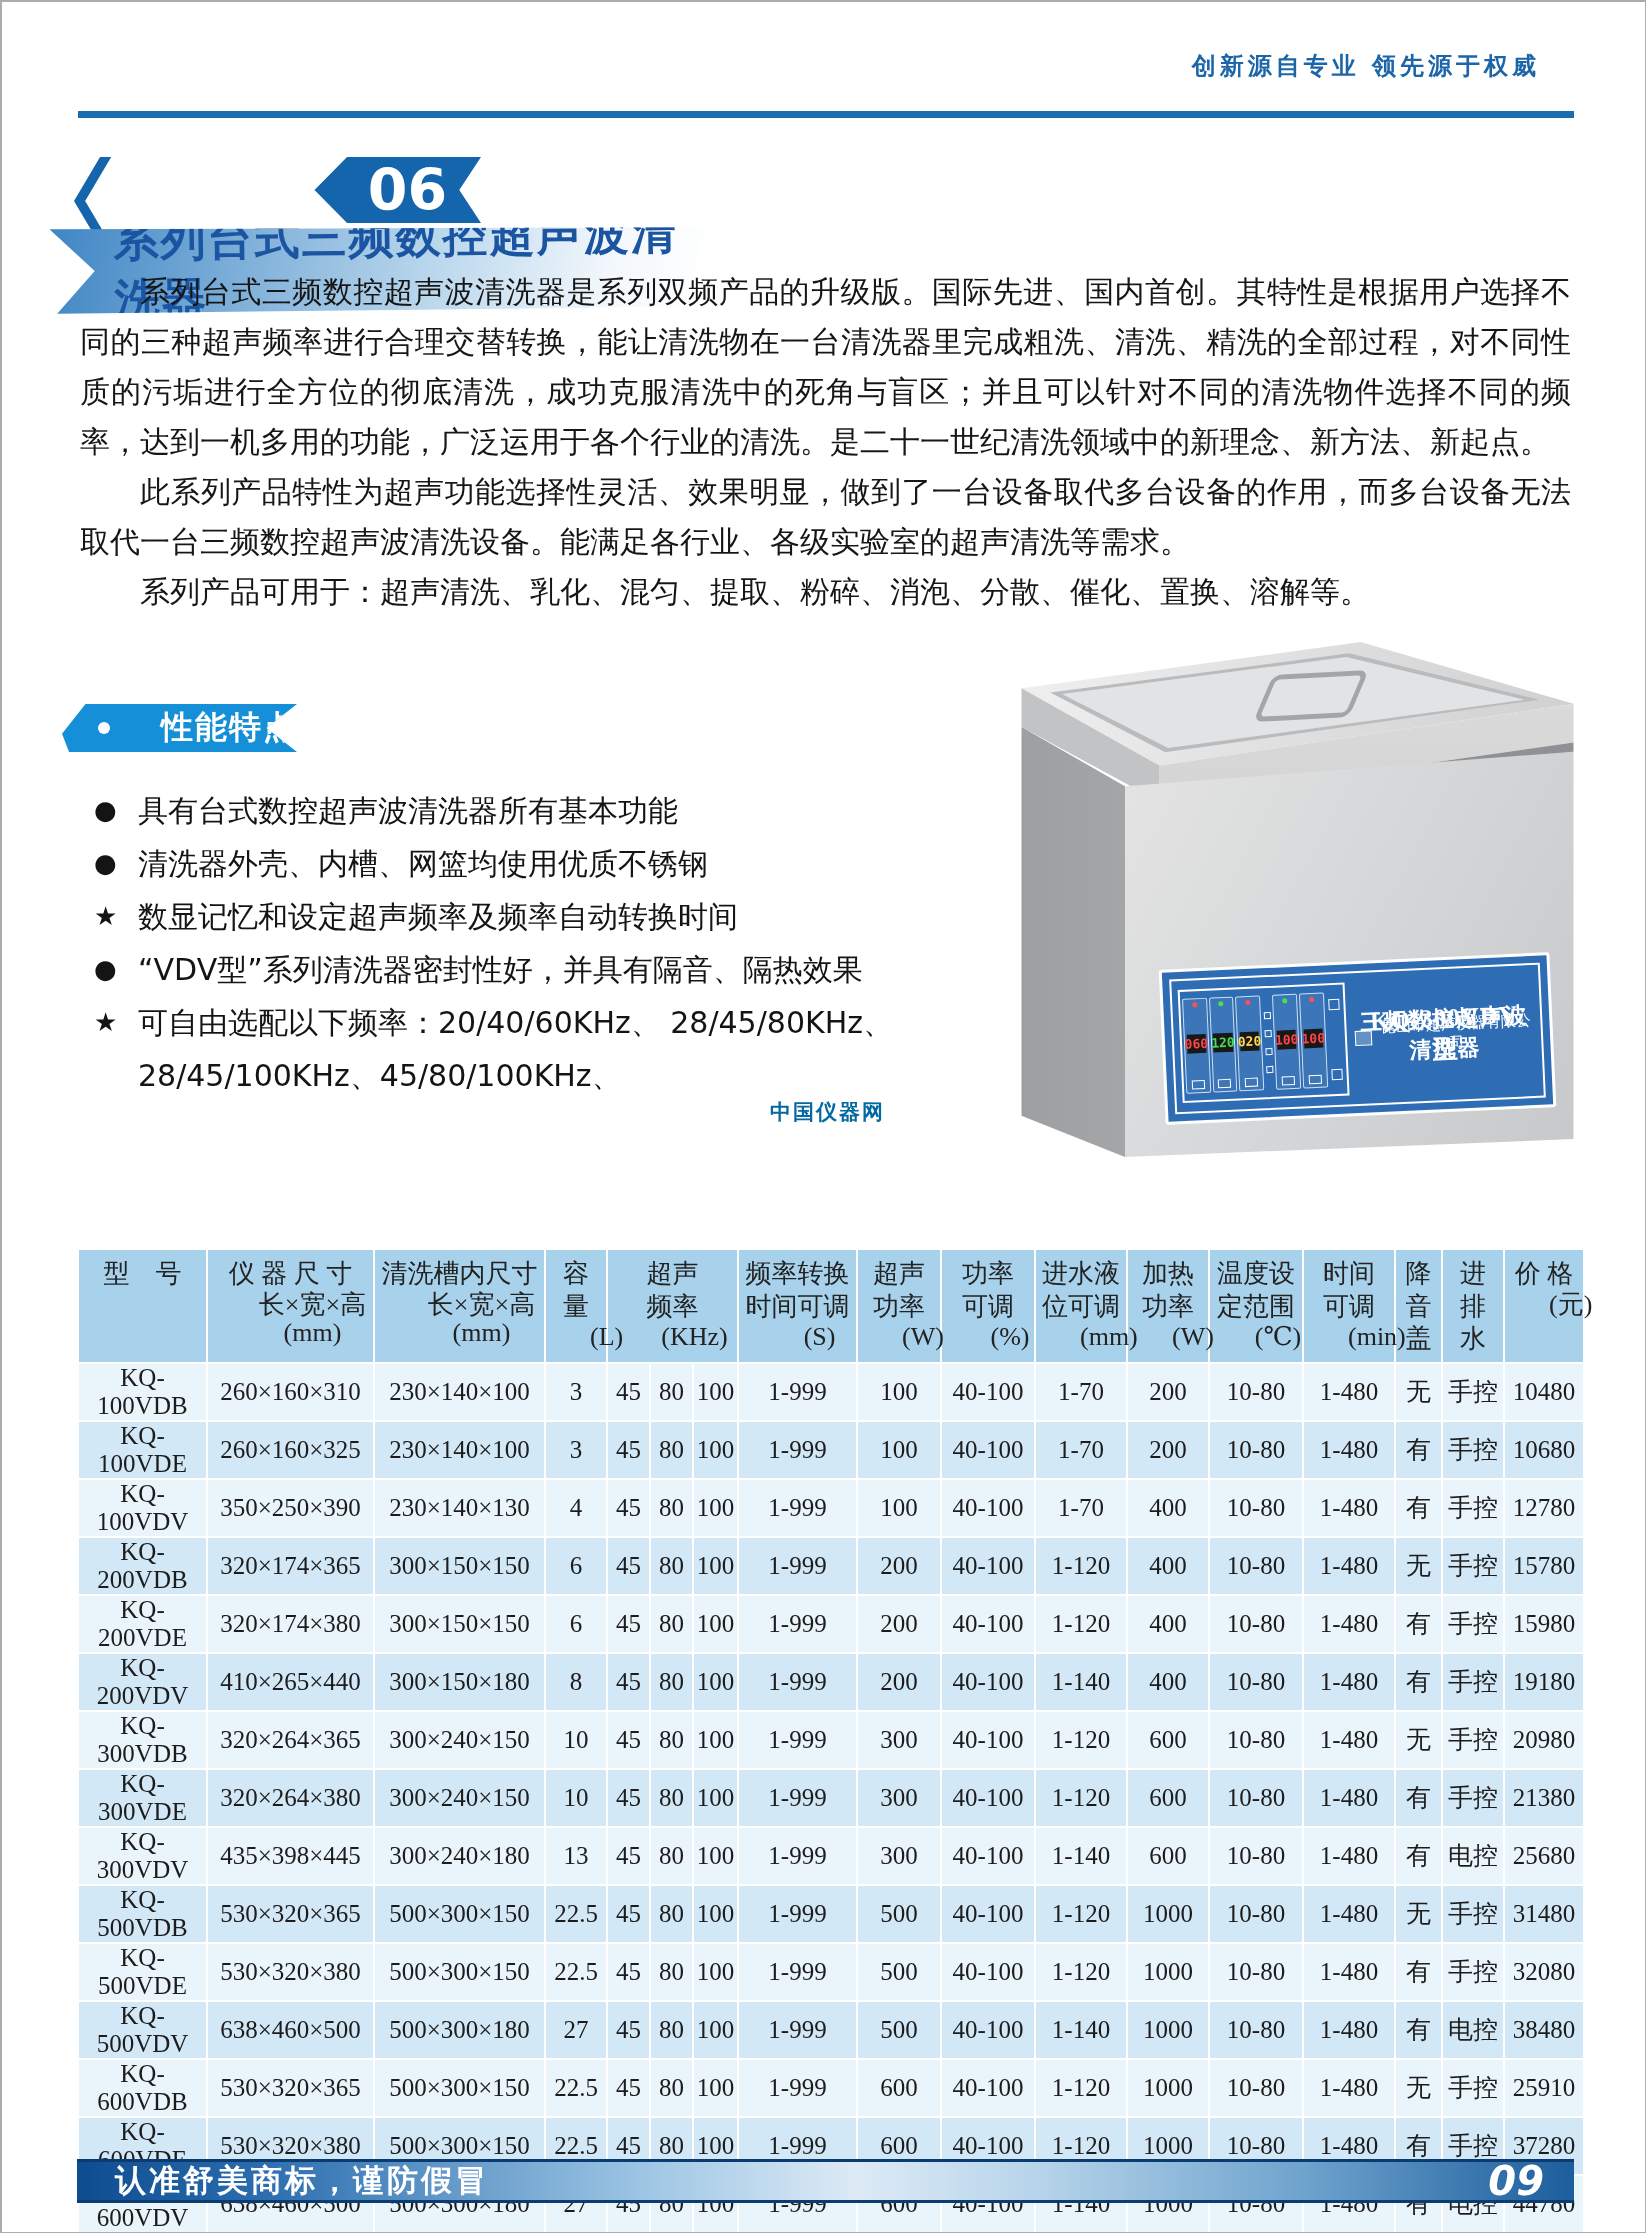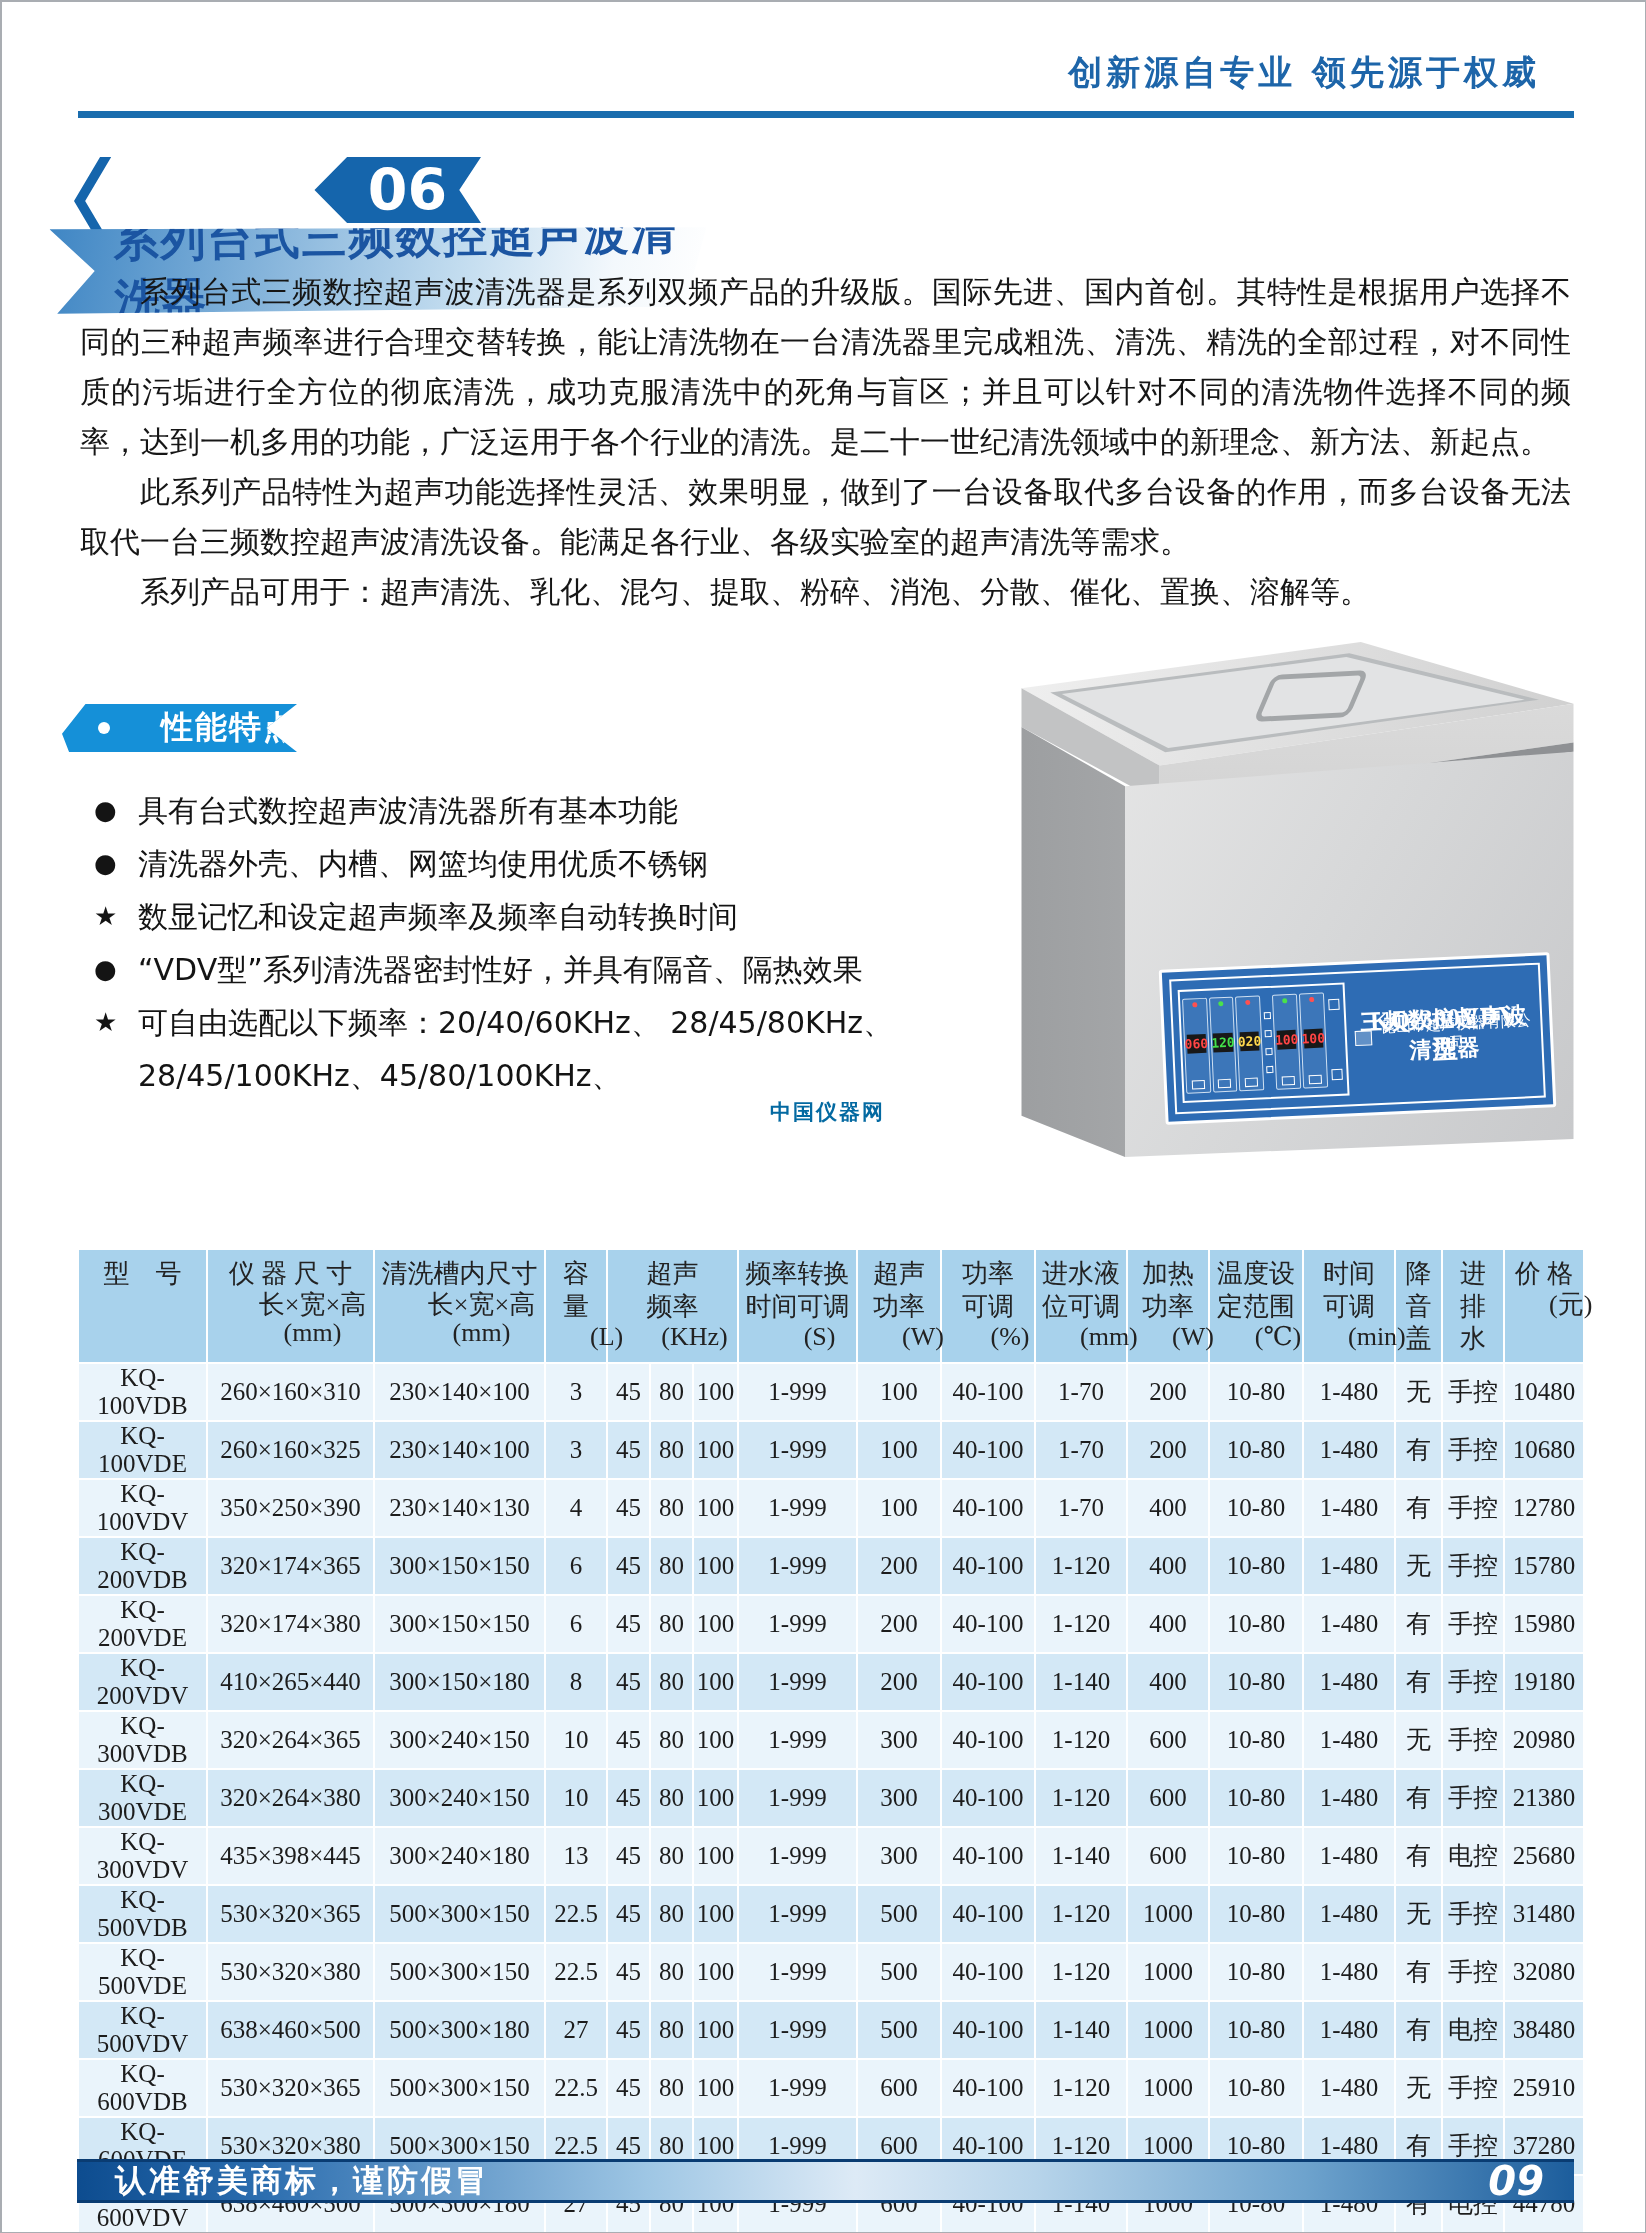--- a/index.html
+++ b/index.html
@@ -5,21 +5,21 @@
   * { margin:0; padding:0; box-sizing:border-box; }
   html,body { background:#e8e8e8; }
   body { font-family:"DejaVu Sans","Liberation Sans",sans-serif; }
   .page{
     position:relative; width:1647px; height:2234px; margin:0 auto;
     background:#ffffff; border:2px solid #a9adb2; overflow:hidden;
   }
   
   .slogan{
     position:absolute; top:48px; right:105px;
-    font-size:34px; font-weight:bold; color:#1d65a9; letter-spacing:4px;
+    font-size:24px; font-weight:bold; color:#1d65a9; letter-spacing:4px;
   }
   .top-rule{
     position:absolute; top:109px; left:76px; width:1496px; height:7px;
     background:#1a6dae;
   }
   
   .title-row{ position:absolute; top:155px; left:72px; display:flex; align-items:center; height:90px;flex-direction:column; }
   .badge06{
     position:relative; width:181px; height:88px; background:#1565ac;
     clip-path:polygon(26% 0,100% 0,88% 50%,100% 100%,26% 100%,8% 50%);

